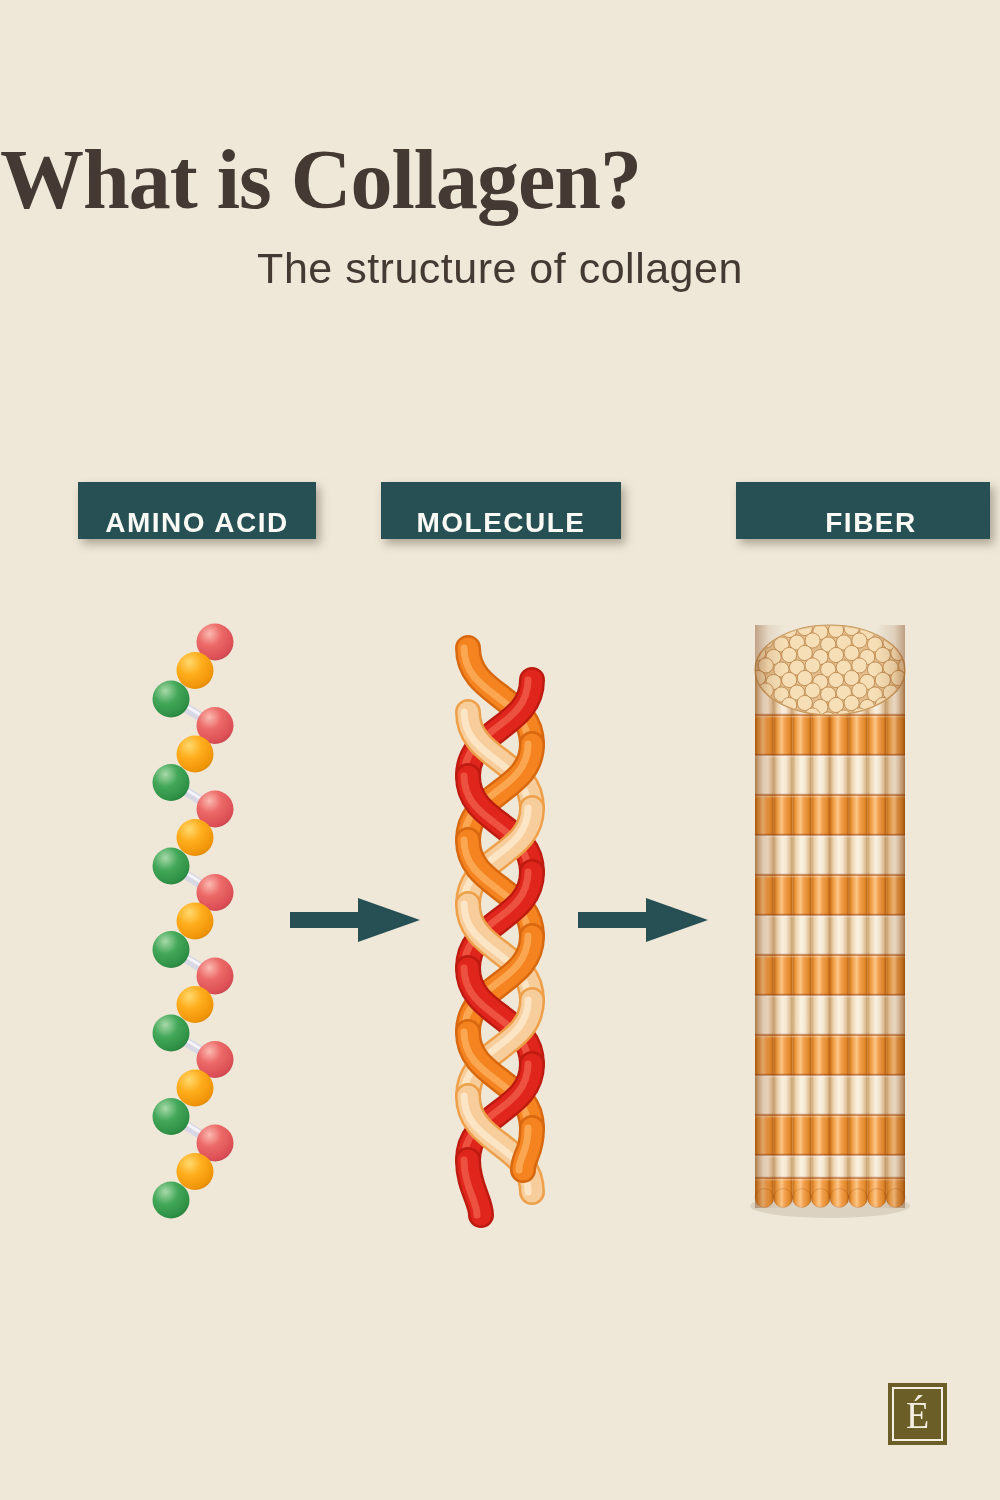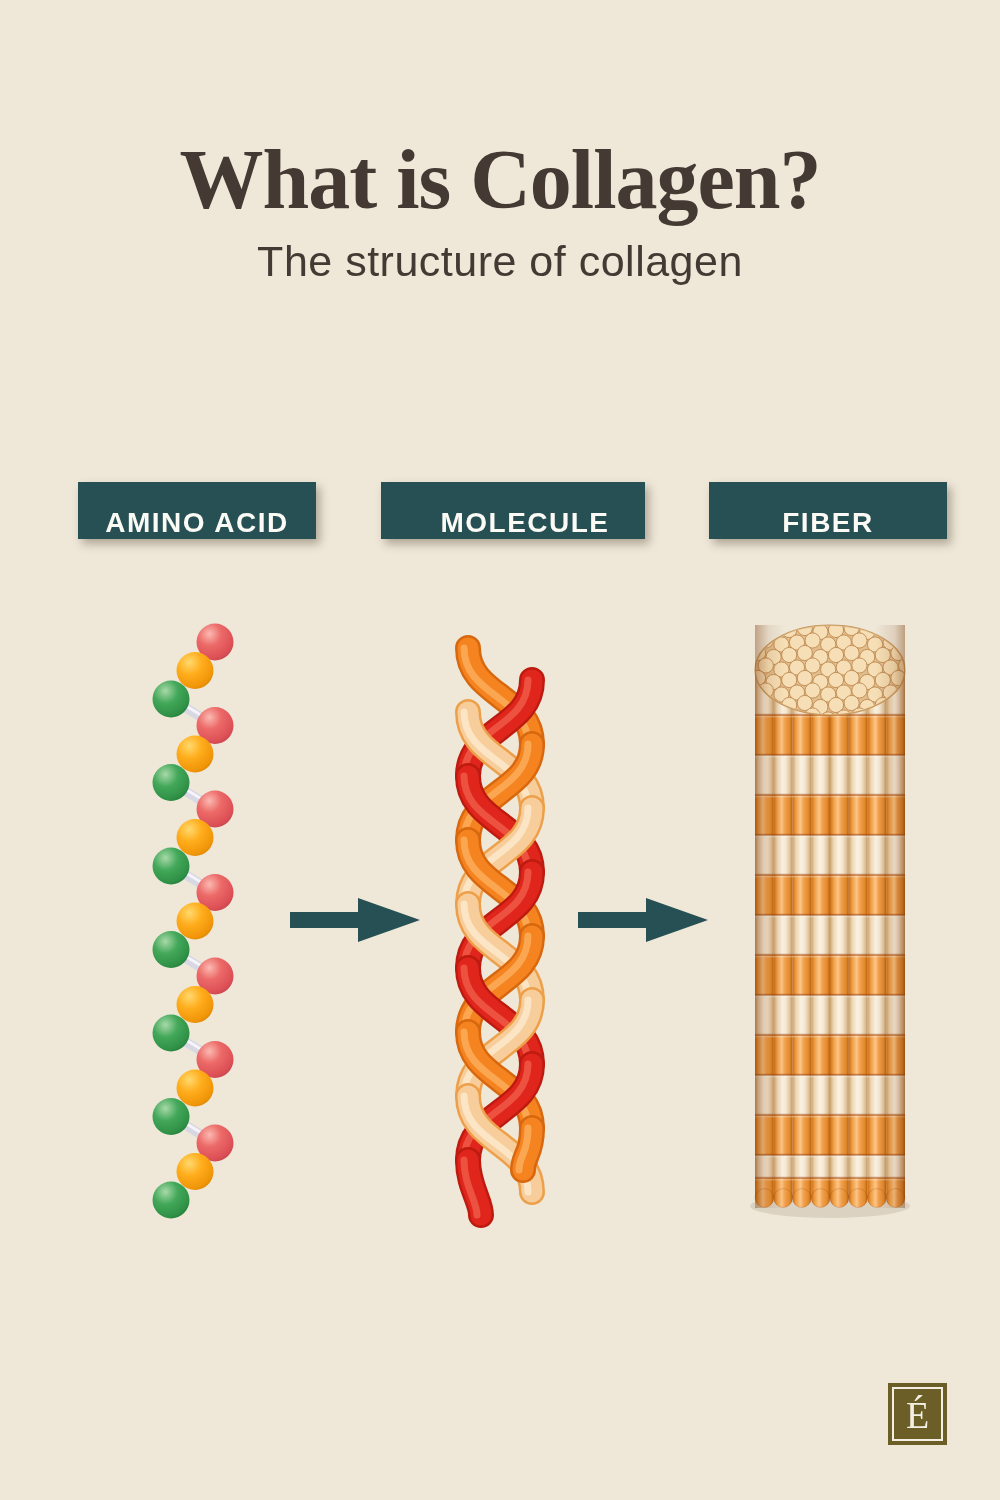--- a/index.html
+++ b/index.html
@@ -1,34 +1,34 @@
 <!DOCTYPE html>
 <html><head>
 <meta charset="utf-8">
 <style>
   html,body{margin:0;padding:0;}
   body{font-family:"Liberation Sans","DejaVu Sans",sans-serif;}
   .canvas{position:relative;width:1000px;height:1500px;overflow:hidden;background:#EFE8D9;}
   .title{
-    position:absolute;top:138px;left:0;width:1000px;text-align:center;
+    position:absolute;top:138px;left:0;width:1000px;
     font-family:"Liberation Serif","DejaVu Serif",serif;
     font-size:84px;font-weight:bold;letter-spacing:-1px;line-height:1.0;
   }
   .subtitle{
-    position:absolute;top:237px;left:0;width:1000px;text-align:center;
+    position:absolute;top:244px;left:0;width:1000px;text-align:center;
     font-size:43px;font-weight:500;letter-spacing:0.5px;
   }
   .stage-label{
     position:absolute;top:482px;height:57px;display:flex;align-items:flex-end;justify-content:center;
     font-size:28px;font-weight:bold;letter-spacing:1.5px;
     box-shadow:4px 5px 9px rgba(96,85,65,0.45);
   }
   .stage-label.s0{left:78px;width:238px;}
   .stage-label.s1{left:381px;width:240px;}
-  .stage-label.s2{left:709px;width:238px;}
+  .stage-label.s2{left:736px;width:238px;padding-left:16px;}
   .illus,.arrow{position:absolute;}
   .logo{
     position:absolute;left:888px;top:1383px;width:59px;height:62px;
     display:flex;align-items:center;justify-content:center;
   }
   .logo-frame{
     position:absolute;left:4px;top:4px;right:4px;bottom:4px;
     border:2.5px solid #F4EFE2;
   }
   .logo-letter{
@@ -41,21 +41,21 @@
 <body>
 
 <div class="canvas" style="background: rgb(239, 232, 217);">
 
   <div class="title ink" style="color: rgb(69, 58, 51);">What is Collagen?</div>
   <div class="subtitle ink" style="color: rgb(69, 58, 51);">The structure of collagen</div>
 
   <div class="stage-label s0" style="background: rgb(38, 80, 84); color: rgb(251, 250, 244);">
     <span>AMINO ACID</span>
   </div>
-  <div class="stage-label s1" style="background: rgb(38, 80, 84); color: rgb(251, 250, 244); padding-left: 24px;">
+  <div class="stage-label s1" style="background: rgb(38, 80, 84); color: rgb(251, 250, 244);">
     <span>MOLECULE</span>
   </div>
   <div class="stage-label s2" style="background: rgb(38, 80, 84); color: rgb(251, 250, 244);">
     <span>FIBER</span>
   </div>
 
   <svg id="chain-svg" class="illus" style="left:130px;top:615px" width="150" height="615" viewBox="0 0 150 615">
       <defs>
   <radialGradient id="gR" cx="35%" cy="28%" r="80%">
           <stop offset="0%" stop-color="#FBB9B1"></stop>

